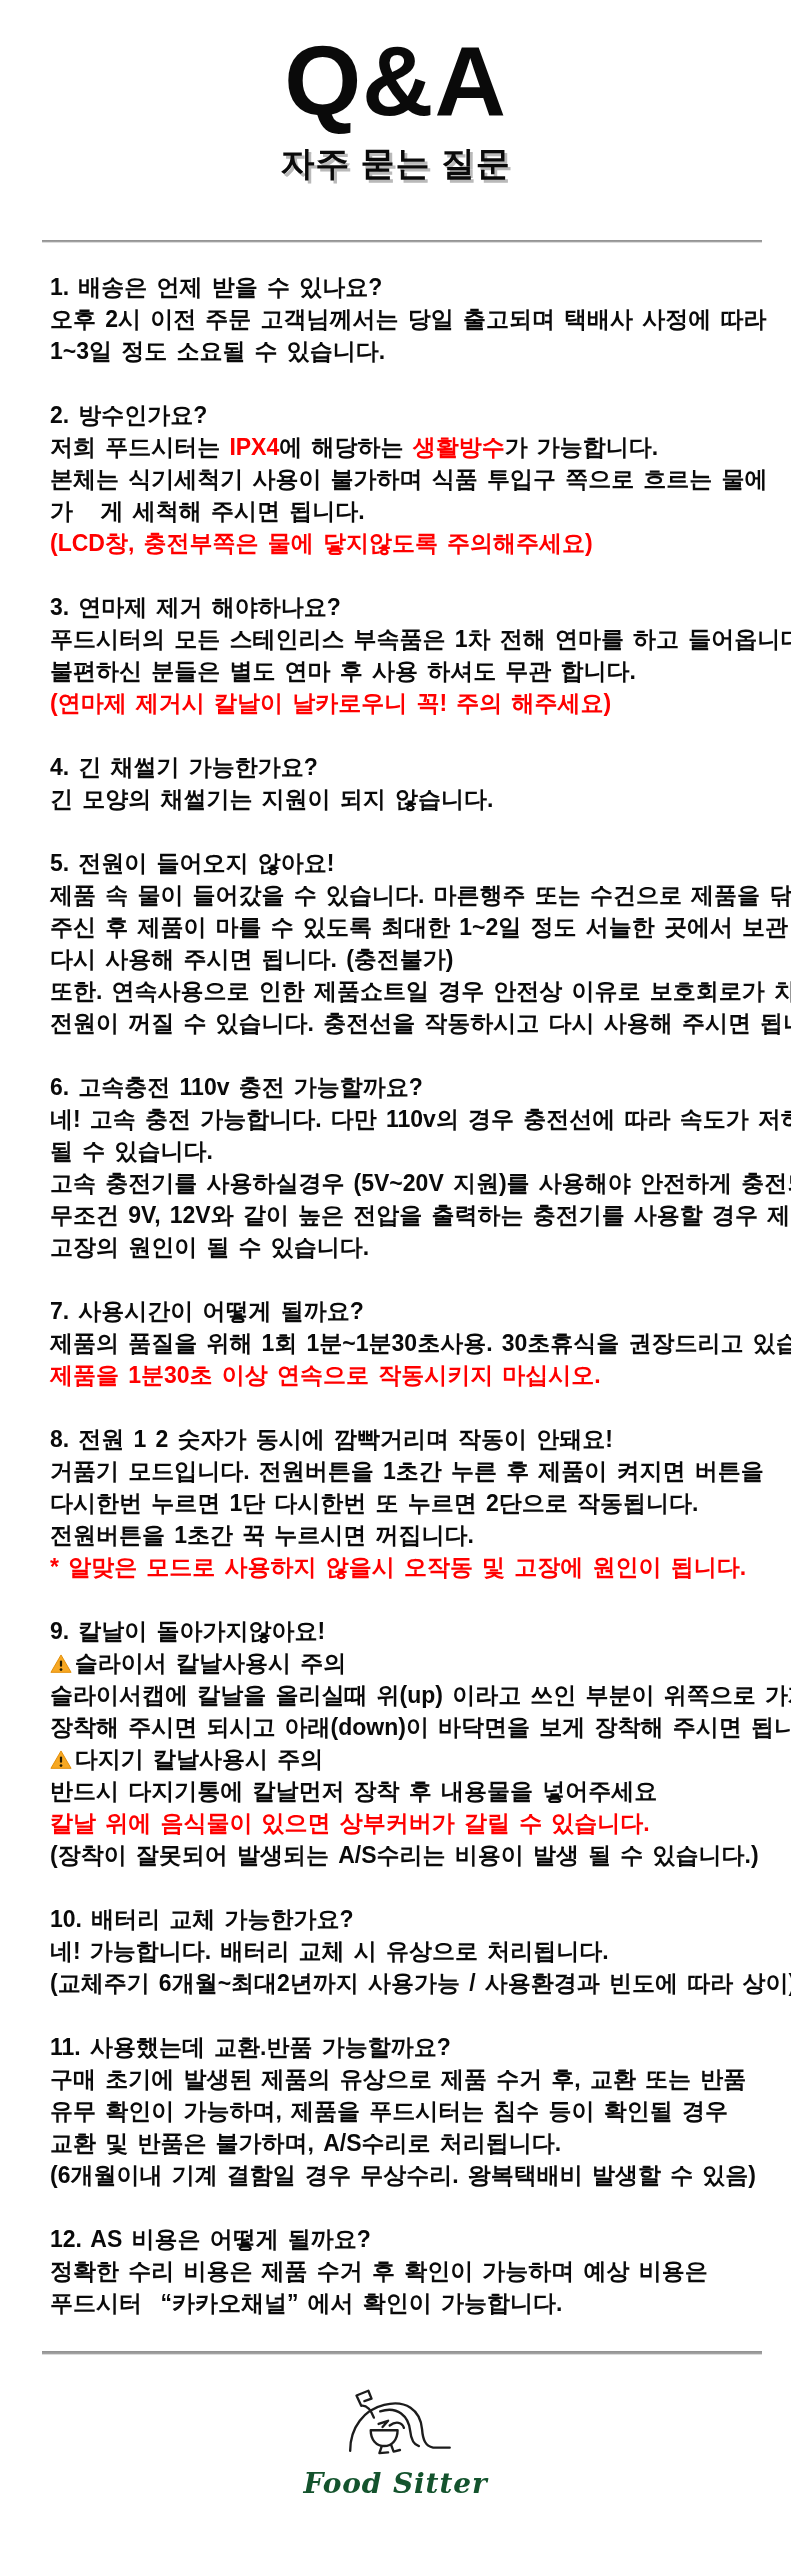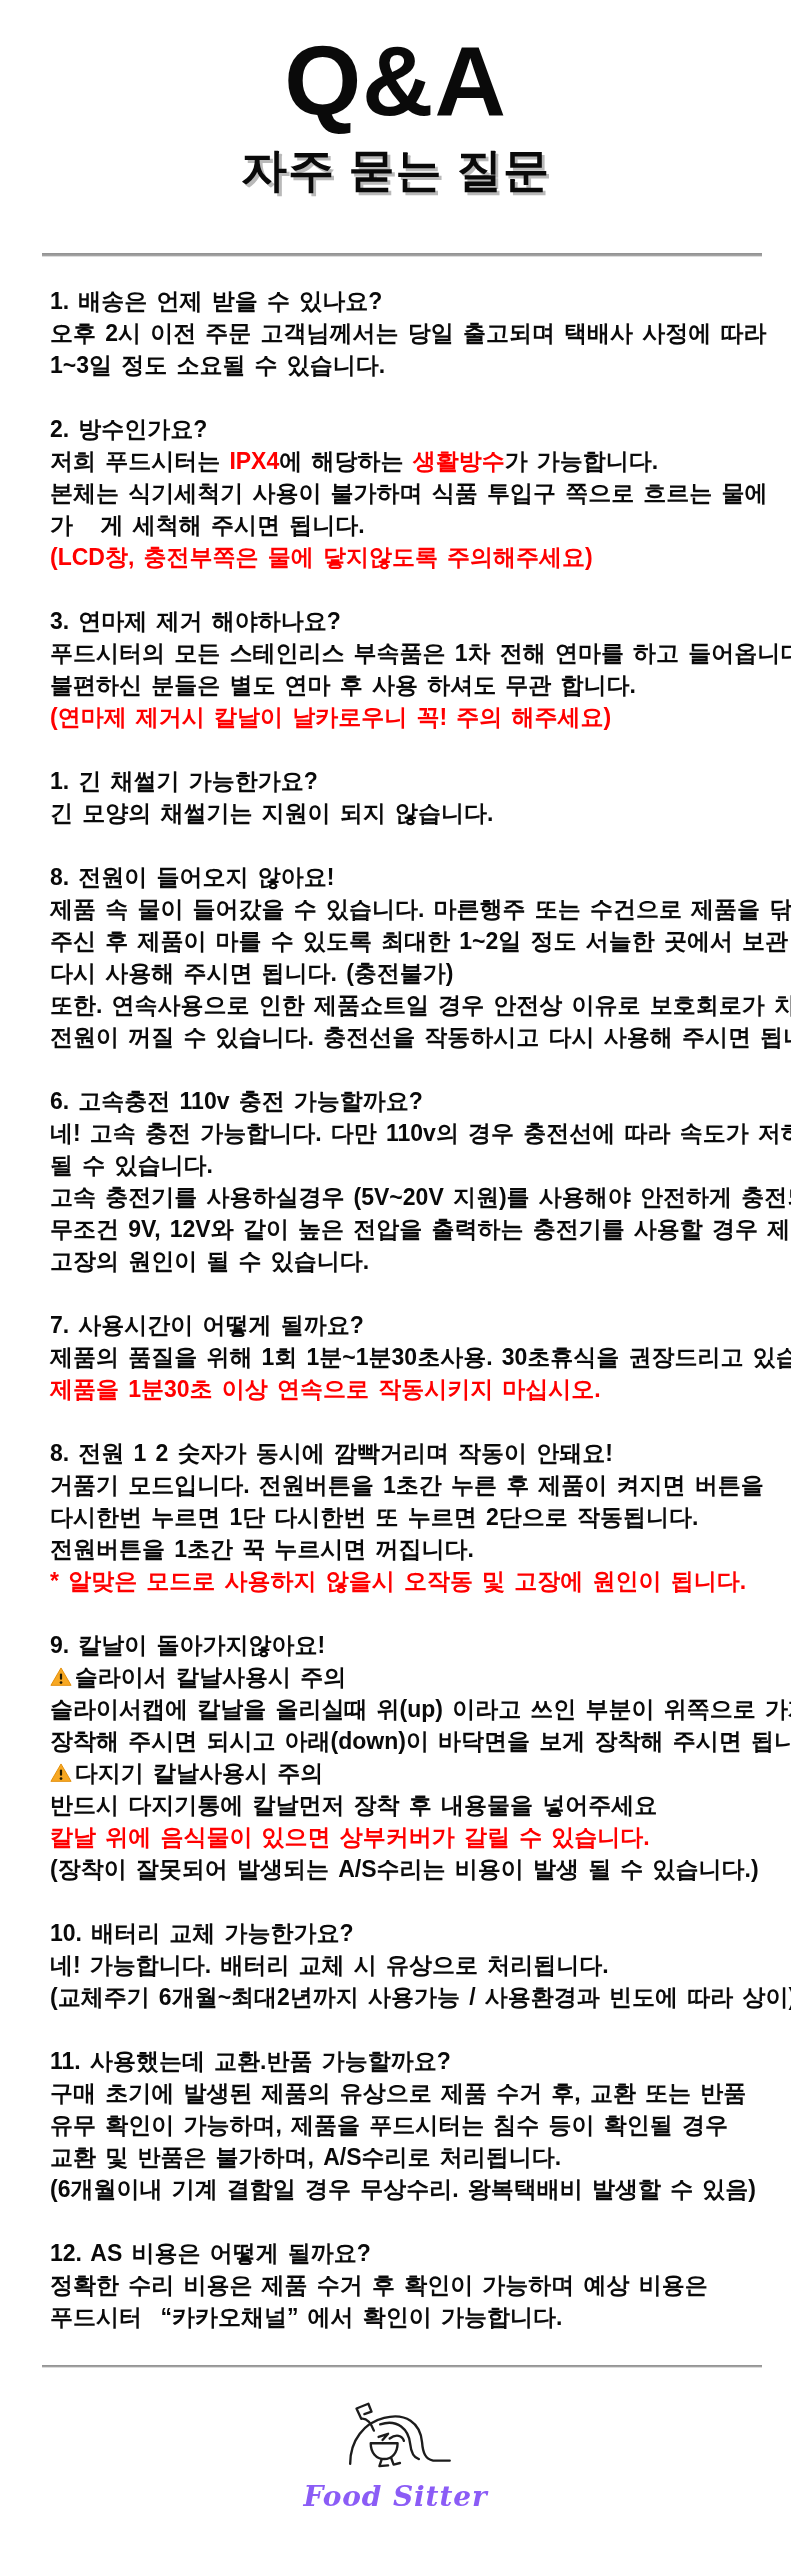--- a/index.html
+++ b/index.html
@@ -7,21 +7,21 @@
     width:791px;height:2576px;overflow:hidden;background:#ffffff;
     font-family:"Liberation Sans","DejaVu Sans",sans-serif;
     font-weight:700;color:#0a0a0a;position:relative;
   }
   .header{text-align:center;}
   .qa-title{
     font-size:99px;line-height:1.15;margin:24px 0 0 0;
     letter-spacing:0.9px;font-weight:700;text-align:center;
   }
   .qa-subtitle{
-    font-size:46px;line-height:1.1;margin-top:7.4px;letter-spacing:0.9px;
+    font-size:34px;line-height:1.1;margin-top:7.4px;letter-spacing:0.9px;
     text-shadow:2.8px 2.8px 0 #b9b9b9;
   }
   .divider{
     height:2.8px;background:linear-gradient(#8f8f8f,#a6a6a6);
     border-bottom:0.9px solid #dcdcdc;margin-left:42px;margin-right:29.5px;
   }
   .divider.top{margin-top:57px;}
   .divider.bottom{margin-top:15.6px;}
   .faq{padding:28px 0 0 50px;}
   .faq-section{margin:0 0 32px 0;}
@@ -30,21 +30,21 @@
     word-spacing:2.8px;letter-spacing:0px;
   }
   .red{color:var(--red,#ff0000);}
   .warn{display:inline-block;}
   .warn svg{width:22px;height:19.3px;vertical-align:-1.8px;margin-right:2.8px;}
   .footer{text-align:center;margin-top:31px;}
   .logo{display:inline-block;}
   .logo svg{width:138px;height:79px;display:block;margin:0 auto;}
   .brand{
     font-family:"DejaVu Serif","Liberation Serif",serif;
-    font-style:italic;font-weight:700;font-size:28px;color:#8b5cf6;
+    font-style:italic;font-weight:700;font-size:28px;color:#14532d;
     margin-top:1.8px;letter-spacing:0.9px;
   }
 </style>
 </head>
 <body>
 
 <div class="header">
   <div class="qa-title">Q&amp;A</div>
   <div class="qa-subtitle">자주 묻는 질문</div>
 </div>
@@ -64,25 +64,25 @@
       <div class="line"><span>가   게 세척해 주시면 됩니다.</span></div>
       <div class="line"><span class="red">(LCD창, 충전부쪽은 물에 닿지않도록 주의해주세요)</span></div>
     </section>
     <section class="faq-section">
       <div class="line">3. 연마제 제거 해야하나요?</div>
       <div class="line"><span>푸드시터의 모든 스테인리스 부속품은 1차 전해 연마를 하고 들어옵니다.</span></div>
       <div class="line"><span>불편하신 분들은 별도 연마 후 사용 하셔도 무관 합니다.</span></div>
       <div class="line"><span class="red">(연마제 제거시 칼날이 날카로우니 꼭! 주의 해주세요)</span></div>
     </section>
     <section class="faq-section">
-      <div class="line">1. 긴 채썰기 가능한가요?</div>
+      <div class="line">4. 긴 채썰기 가능한가요?</div>
       <div class="line"><span>긴 모양의 채썰기는 지원이 되지 않습니다.</span></div>
     </section>
     <section class="faq-section">
-      <div class="line">8. 전원이 들어오지 않아요!</div>
+      <div class="line">5. 전원이 들어오지 않아요!</div>
       <div class="line"><span>제품 속 물이 들어갔을 수 있습니다. 마른행주 또는 수건으로 제품을 닦아</span></div>
       <div class="line"><span>주신 후 제품이 마를 수 있도록 최대한 1~2일 정도 서늘한 곳에서 보관 후</span></div>
       <div class="line"><span>다시 사용해 주시면 됩니다. (충전불가)</span></div>
       <div class="line"><span>또한. 연속사용으로 인한 제품쇼트일 경우 안전상 이유로 보호회로가 차단되</span></div>
       <div class="line"><span>전원이 꺼질 수 있습니다. 충전선을 작동하시고 다시 사용해 주시면 됩니다.</span></div>
     </section>
     <section class="faq-section">
       <div class="line">6. 고속충전 110v 충전 가능할까요?</div>
       <div class="line"><span>네! 고속 충전 가능합니다. 다만 110v의 경우 충전선에 따라 속도가 저하</span></div>
       <div class="line"><span>될 수 있습니다.</span></div>

